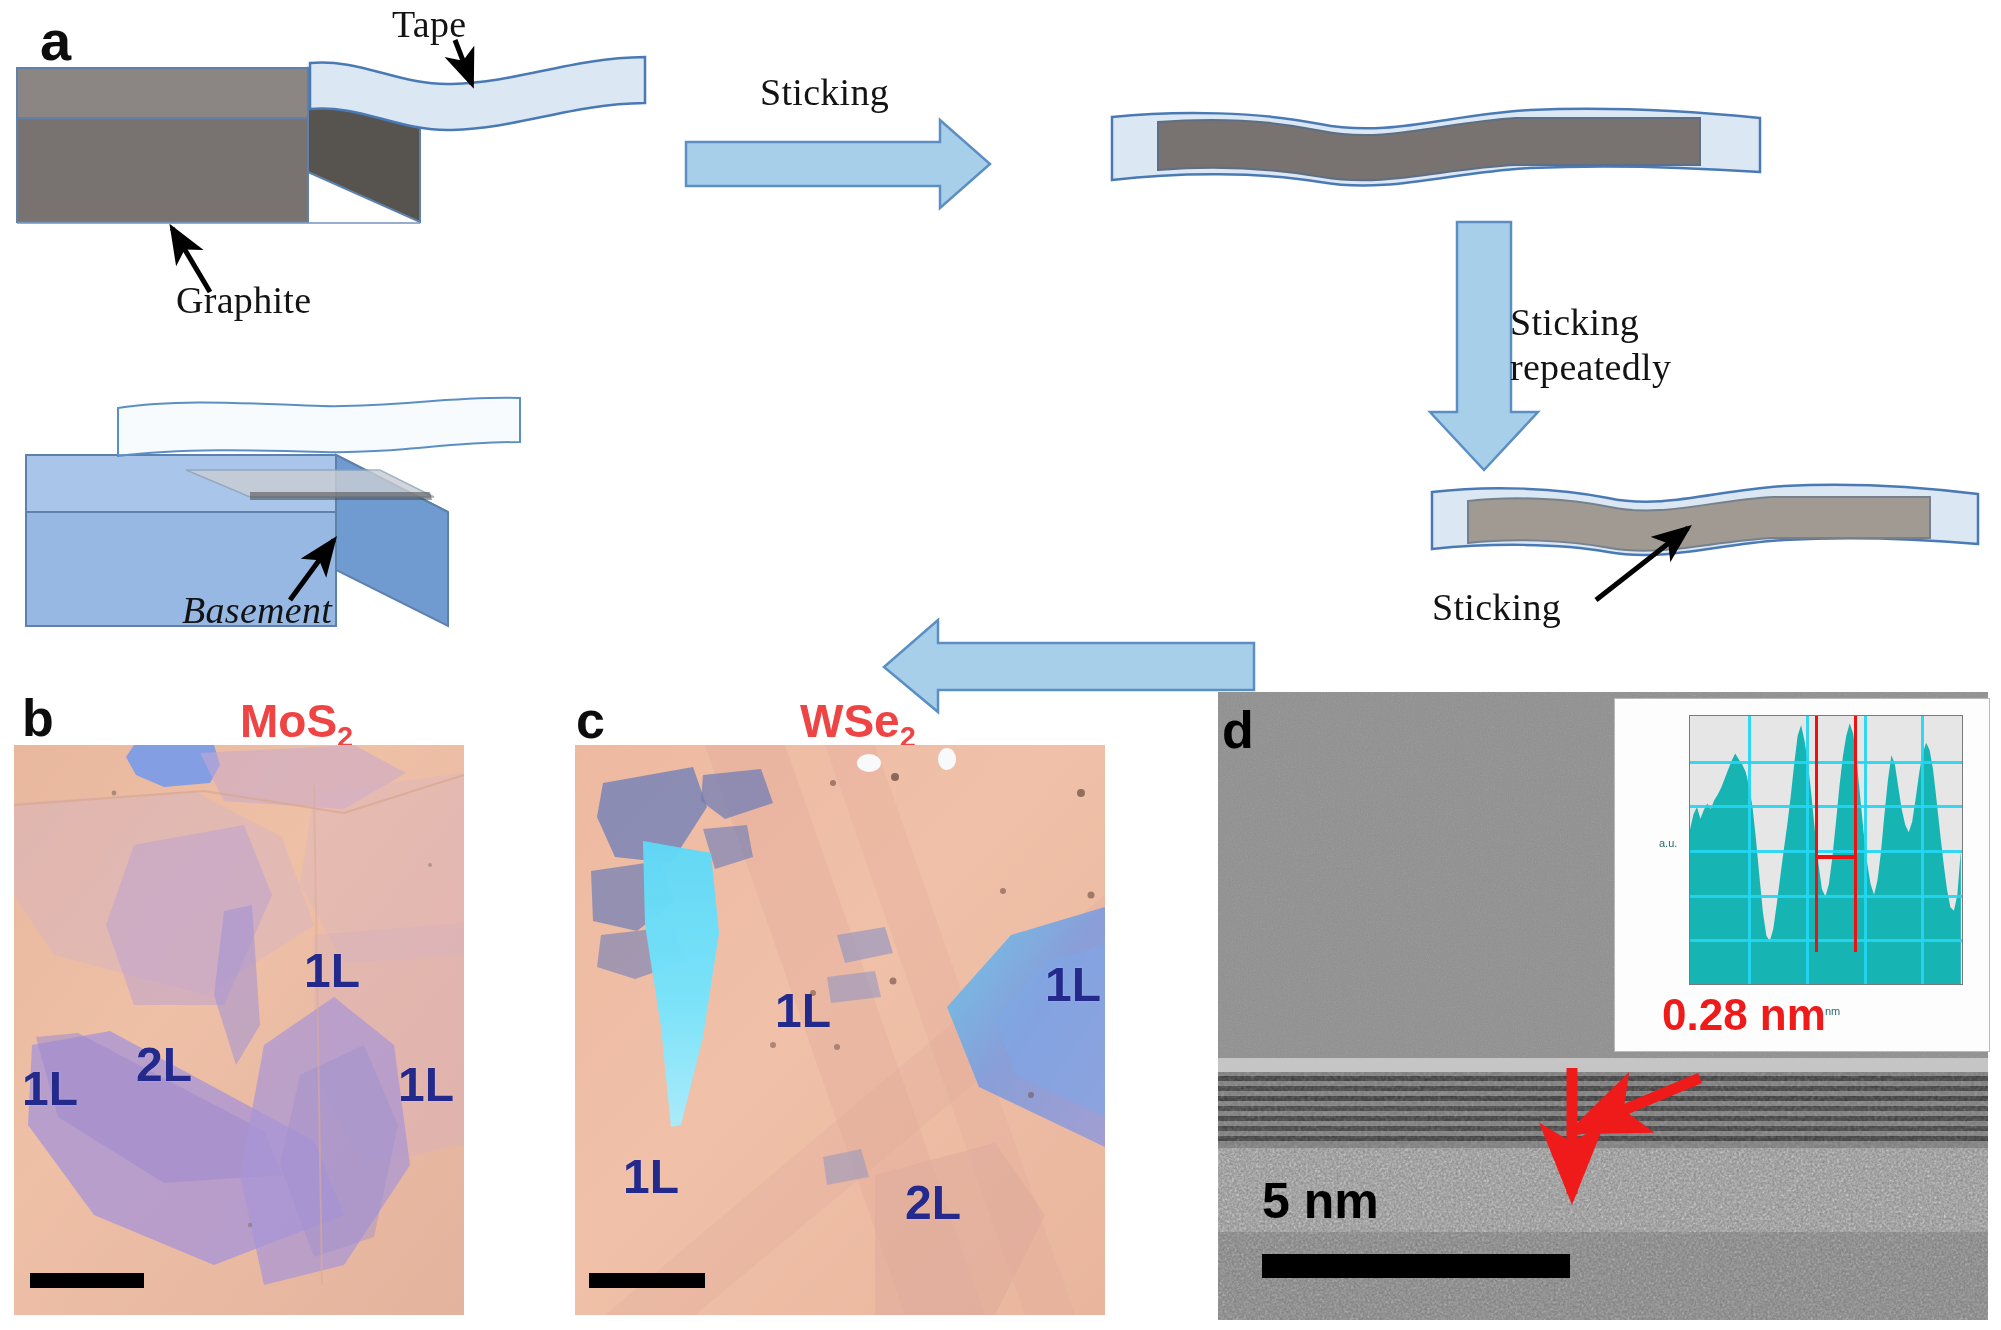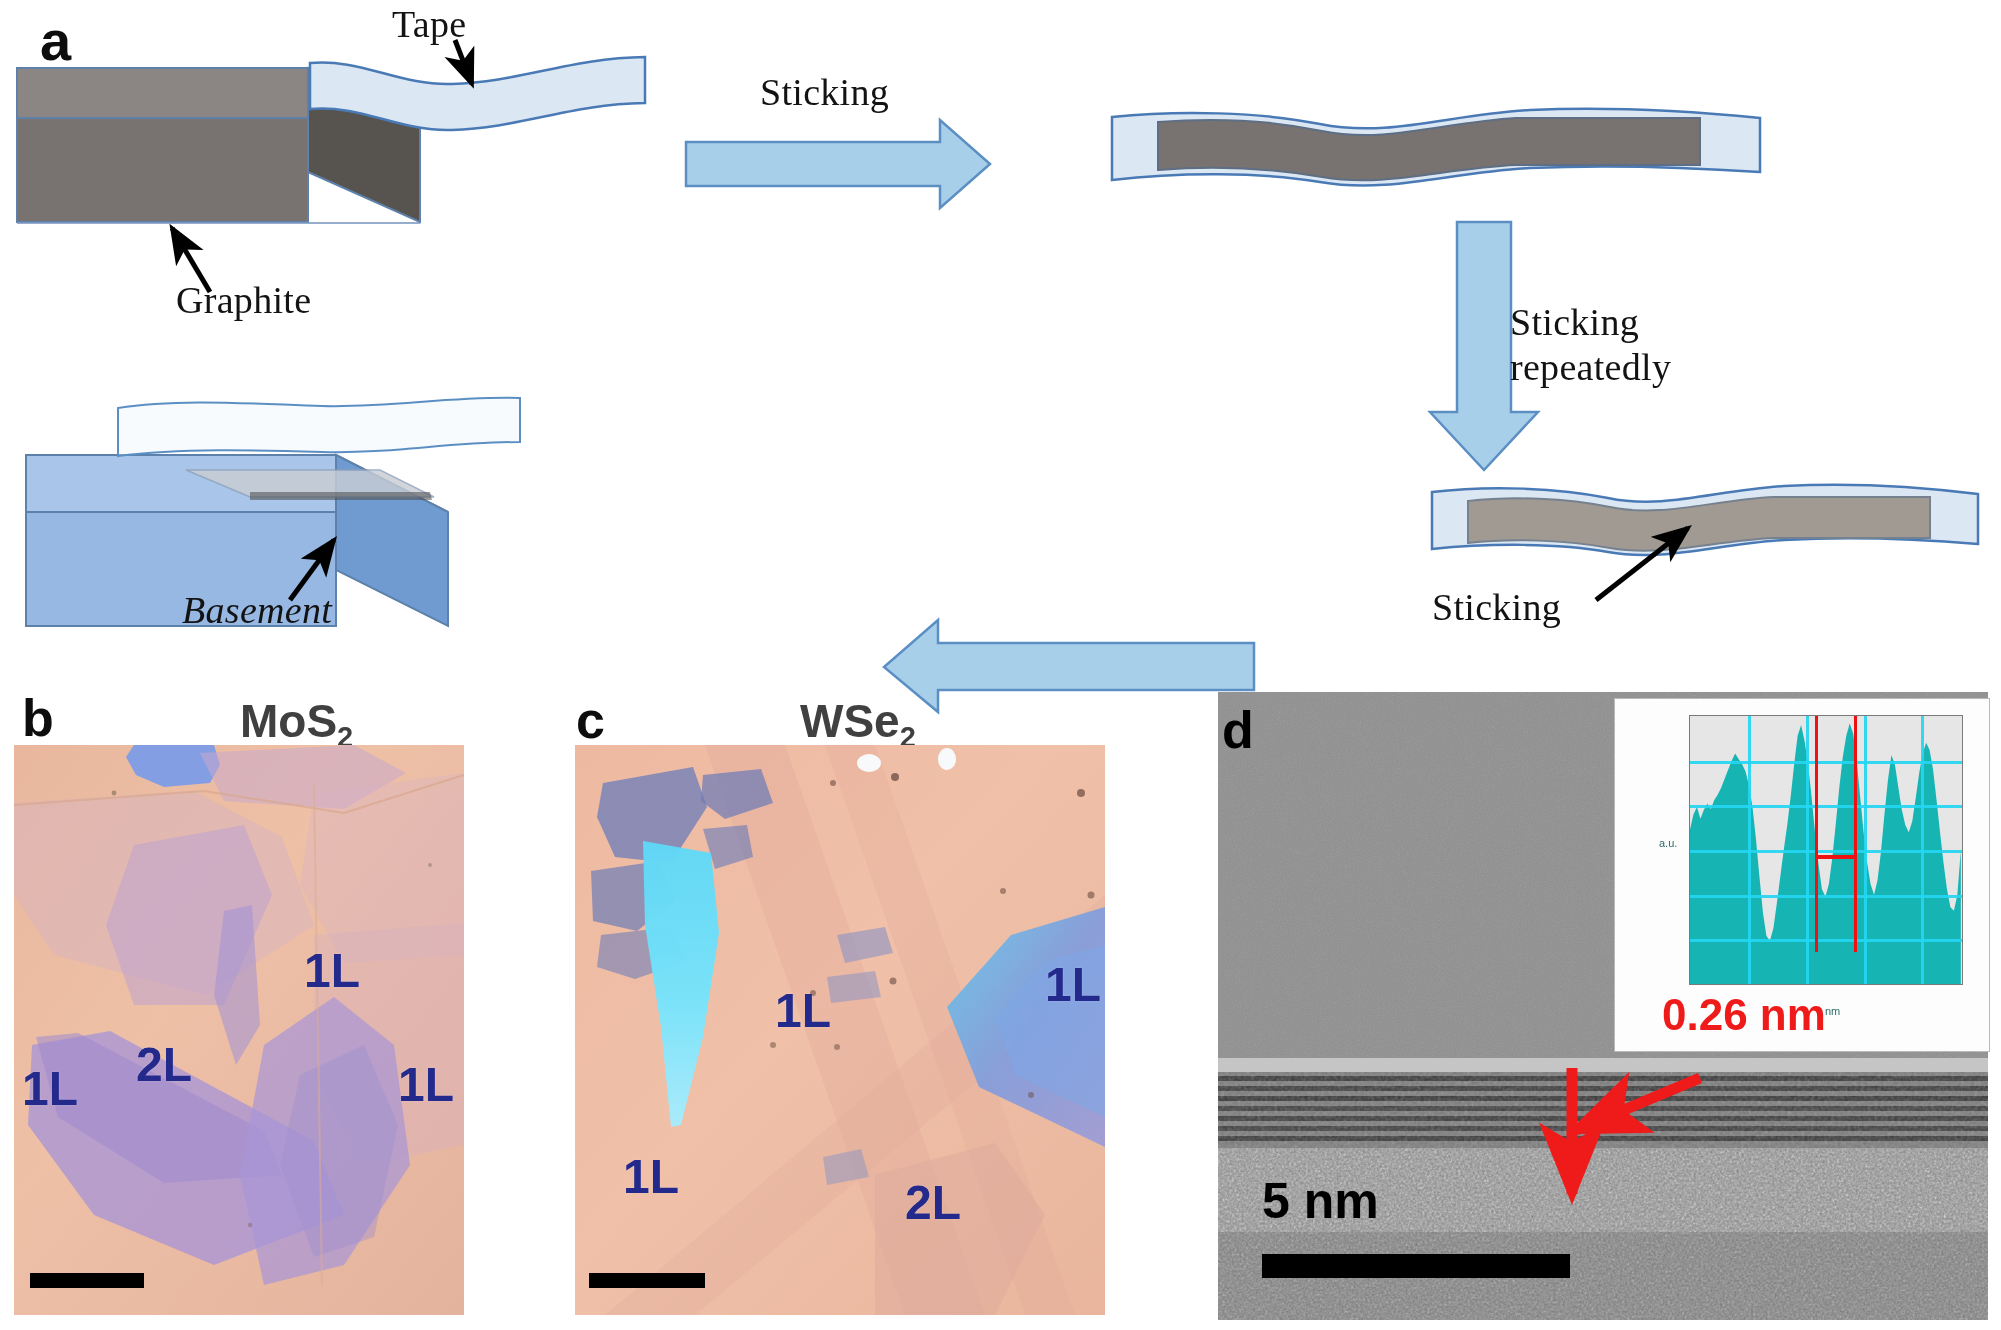--- a/index.html
+++ b/index.html
@@ -20,21 +20,21 @@
           white-space:nowrap;letter-spacing:.3px;}
   #lab-tape{left:392px;top:2px;}
   #lab-graphite{left:176px;top:278px;}
   #lab-basement{left:182px;top:588px;font-style:italic;}
   #lab-graphene{left:1432px;top:585px;}
   #lab-sticking{left:760px;top:70px;}
   #lab-sticking-rep{left:1510px;top:300px;line-height:1.18;text-align:left;}
 
   
   .mat-title{font-family:"Liberation Sans", sans-serif;font-weight:bold;
-             color:#404040;font-size:46px;white-space:nowrap;}
+             color:#ef4444;font-size:46px;white-space:nowrap;}
   .mat-title sub{font-size:29px;}
   #t-mos2{left:240px;top:694px;}
   #t-wse2{left:800px;top:694px;}
 
   
   .layer-lab{font-family:"Liberation Sans", sans-serif;font-weight:bold;
              color:#232a8c;font-size:48px;text-shadow:0 0 2px rgba(255,255,255,.25);}
 
   
   svg.draw{position:absolute;left:0;top:0;overflow:visible;}
@@ -353,15 +353,15 @@
           <div class="xtickmark" style="left: 231.489px;"></div>
         </div>
       
       <div class="measline" id="ml1" style="left: 125.004px; top: 0px; height: 235.84px;"></div>
       <div class="measline" id="ml2" style="left: 164.357px; top: 0px; height: 235.84px;"></div>
       <div id="meas-h" style="left: 125.004px; width: 39.3532px; top: 139.36px;"></div>
     </div>
     <div id="xaxis-title">nm</div>
     <div id="yaxis-title">a.u.</div>
   </div>
-  <div id="meas-text">0.26 nm</div>
+  <div id="meas-text">0.28 nm</div>
 
 </div>
 
 </body></html>

